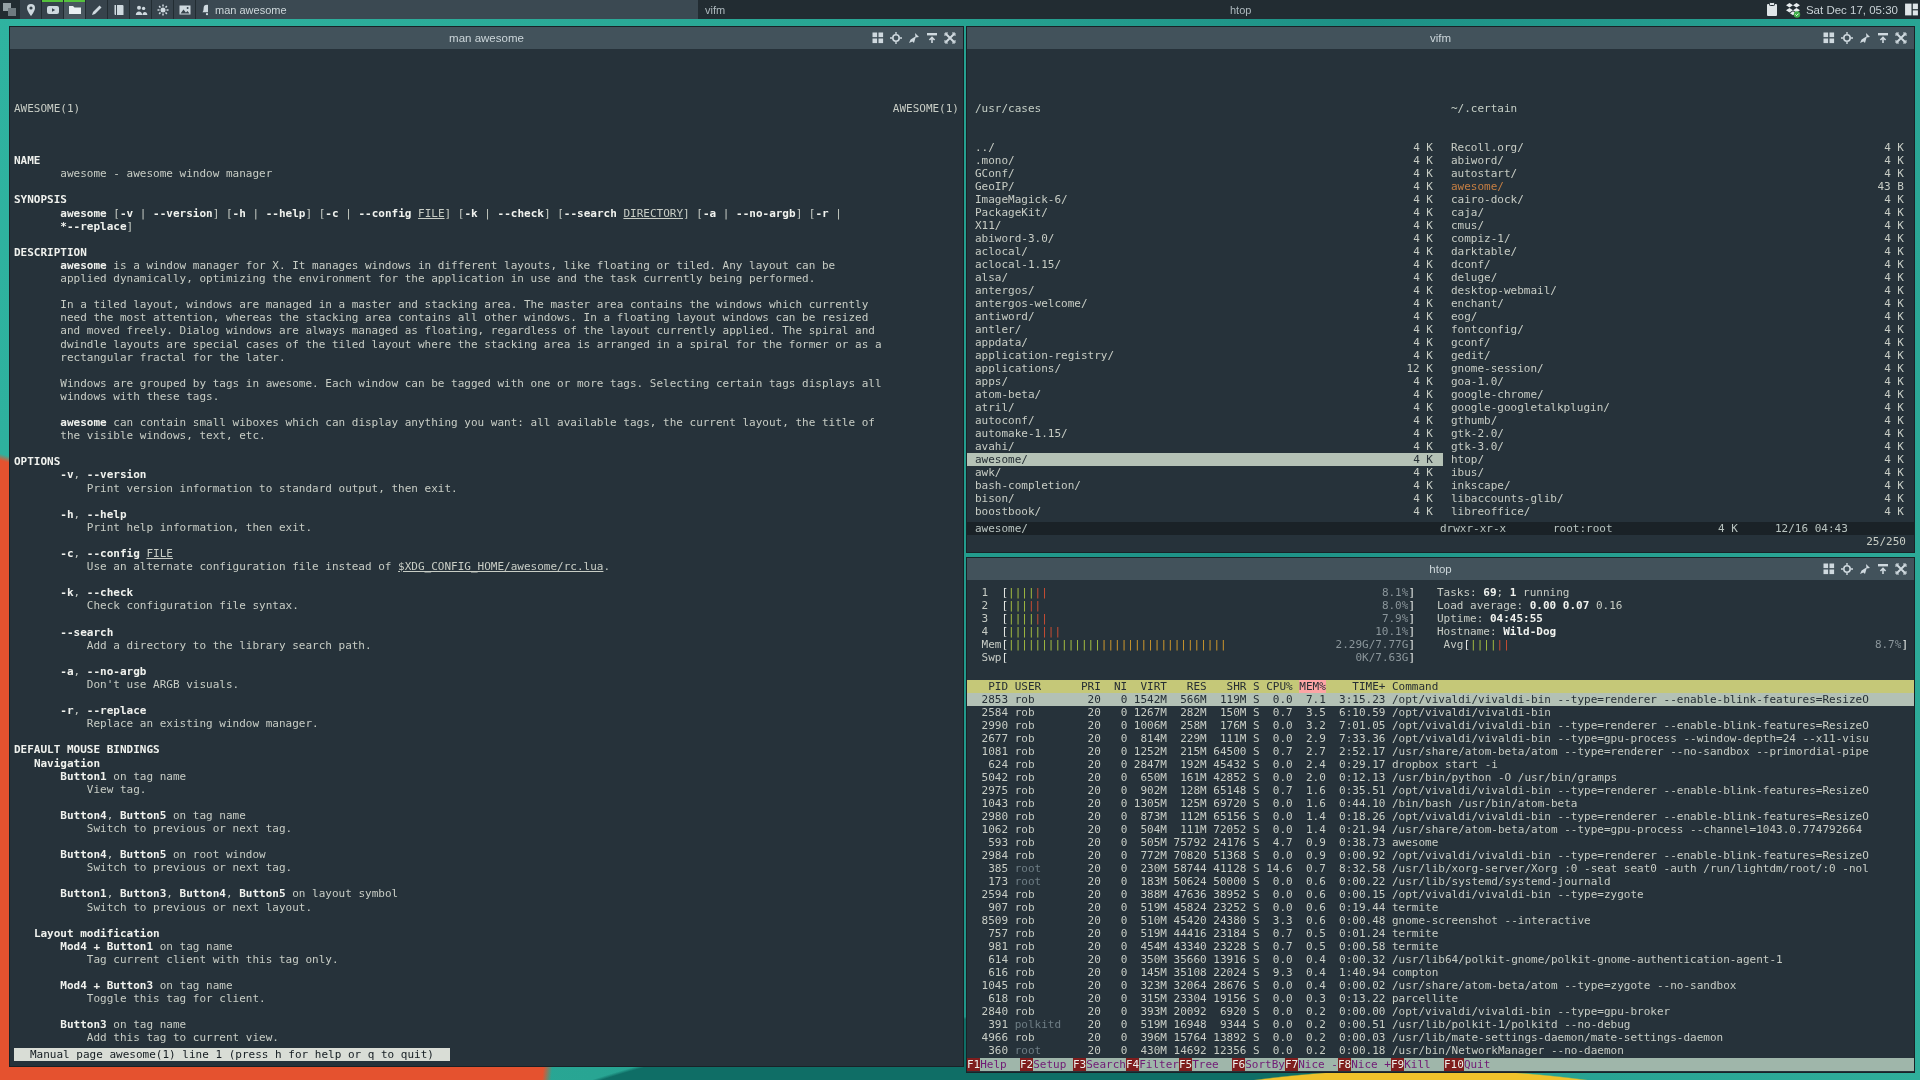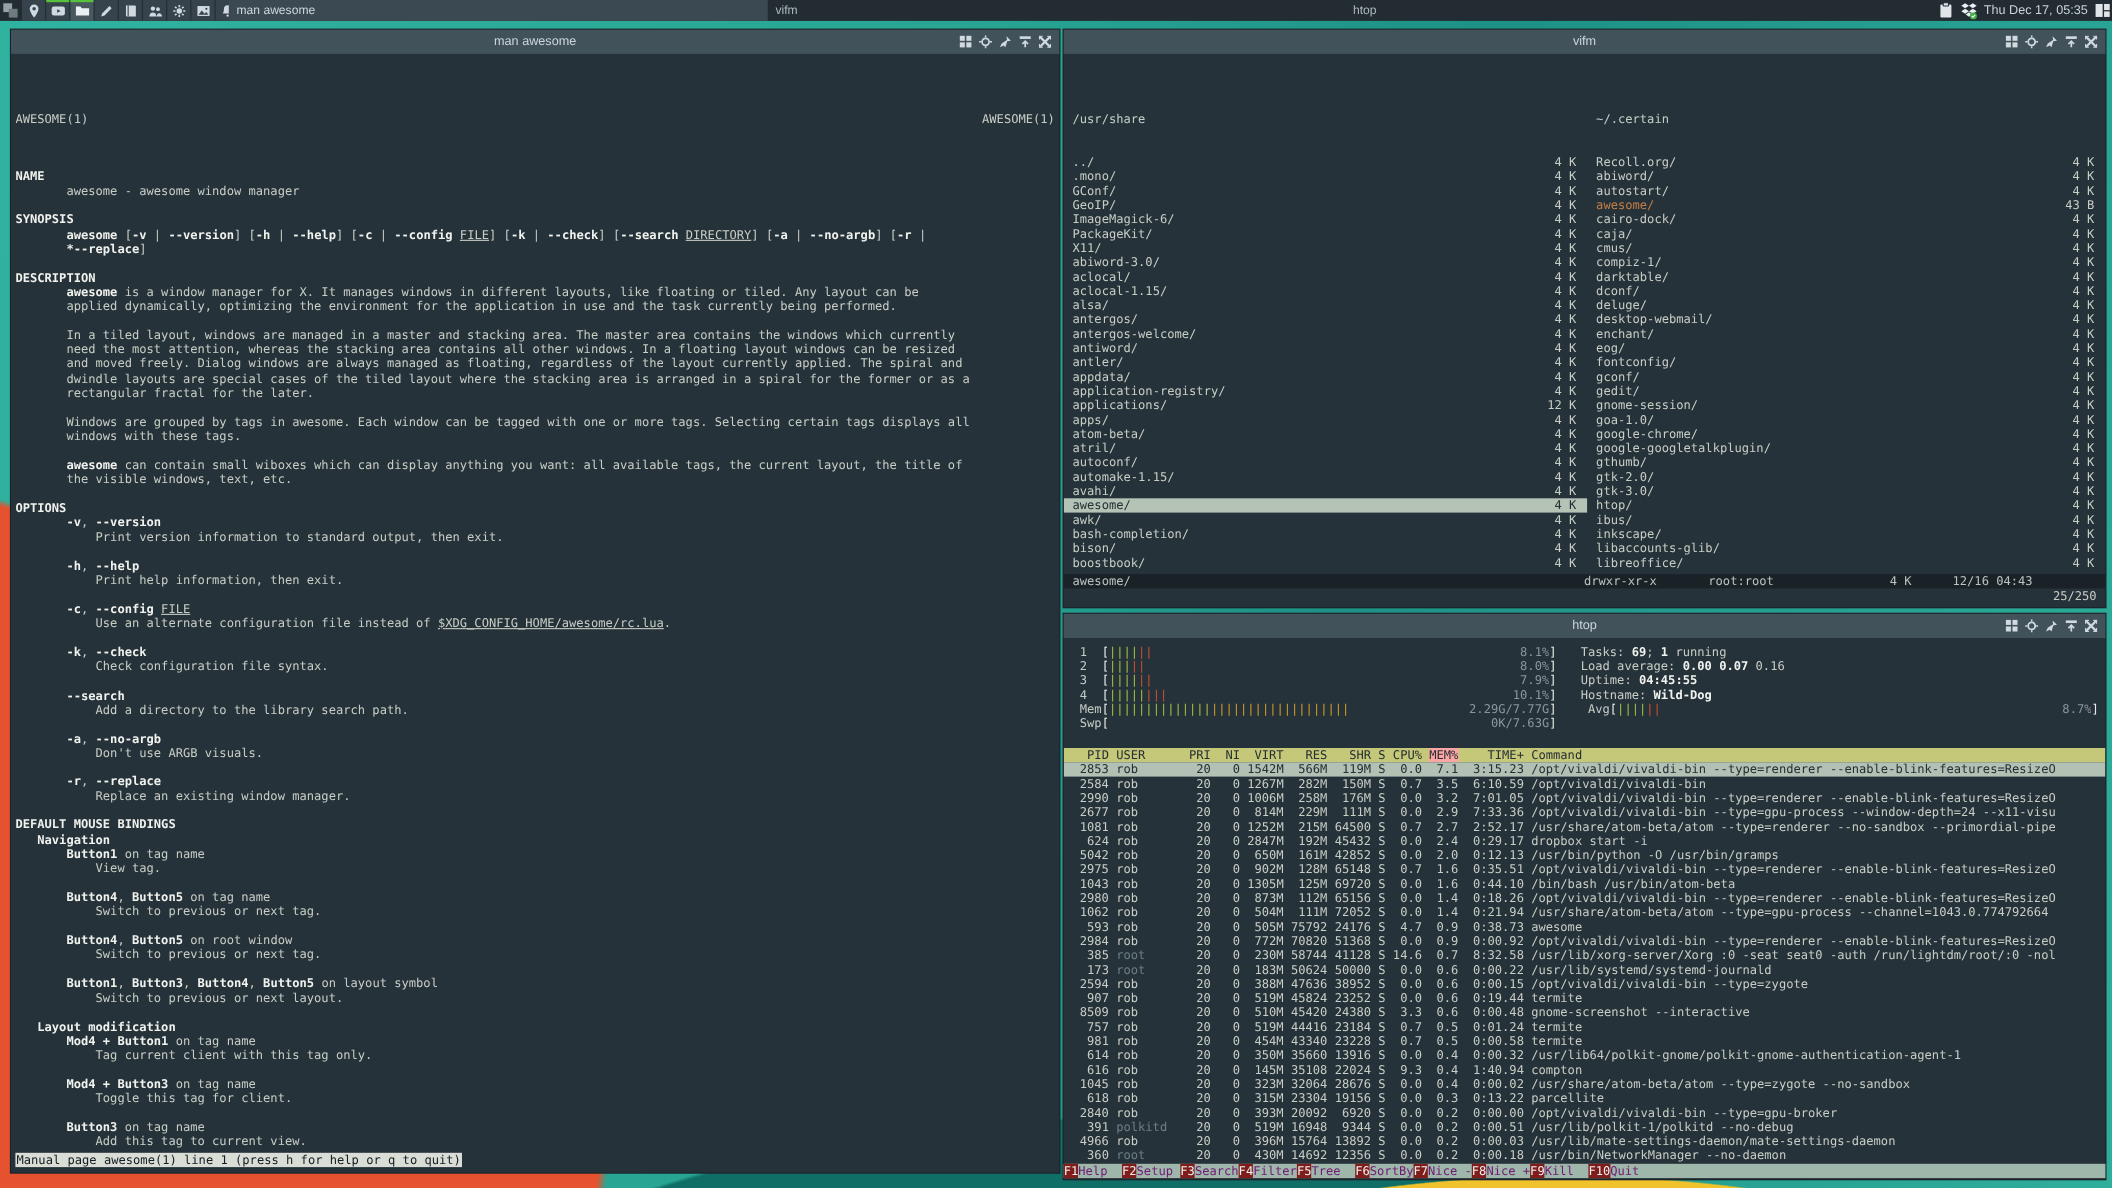--- a/index.html
+++ b/index.html
@@ -34,21 +34,21 @@
   .tbicons svg{display:block}
   .term{font-family:"DejaVu Sans Mono","Liberation Mono",monospace;font-size:11px;color:#c8cdc5;white-space:pre}
   .b{font-weight:bold;color:#f0f2ee}
   .u{text-decoration:underline}
   .dim{color:#6f7e85}
   .orange{color:#c47e43}
   
   #man-lines{position:absolute;left:4px;right:4px;top:49px;bottom:18px;overflow:hidden}
   #man-lines .tline{height:13.1px;line-height:13.1px}
   .man-hdr{display:flex;justify-content:space-between}
-  .man-status{position:absolute;left:4px;bottom:5px;height:13.1px;line-height:13.1px;background:#d9ddd6;color:#141c21;padding:0 1px}
+  .man-status{position:absolute;left:4px;bottom:5px;height:13.1px;line-height:13.1px;background:#d9ddd6;color:#141c21;padding:0 16px}
   
   .pane{position:absolute;top:49px;overflow:hidden}
   .vrow{height:13px;line-height:13px;display:flex;justify-content:space-between;padding:0 10px 0 8px}
   .vrow .nm{overflow:hidden;white-space:pre}
   .vrow.selected{background:#b5c2b6}
   .vrow.selected span{color:#242e34}
   .vpath{height:13px;line-height:13px;padding-left:8px;color:#c5cfc6}
   .vifm-status{position:absolute;left:0;right:0;bottom:17px;height:13px;line-height:13px;background:#1a2227;color:#b9c4c0}
   .vifm-status span{position:absolute;top:0;height:13px;white-space:pre}
   .vifm-pos{position:absolute;right:8px;bottom:4px;height:13px;line-height:13px;color:#c8cdc5}
@@ -156,21 +156,21 @@
           <rect x="4.5" y="0.5" width="5" height="3" rx="0.8" fill="#dfe5e8" stroke="#222c32"></rect>
         </svg>
     </span>
     <span class="trayicon">
       <svg width="16" height="16" viewBox="0 0 16 16" class="icon-svg">
         <path d="M4.5 1L8 3.3 4.5 5.6 1 3.3zM11.5 1L15 3.3 11.5 5.6 8 3.3zM4.5 6L8 8.3 4.5 10.6 1 8.3zM11.5 6L15 8.3 11.5 10.6 8 8.3zM8 9.2l3 2-3 2-3-2z" fill="#e8edef"></path>
         <circle cx="12" cy="12.5" r="3.2" fill="#3fae49"></circle>
           <path d="M10.5 12.5l1.1 1.1 2-2" stroke="#fff" stroke-width="1" fill="none"></path>
       </svg>
     </span>
-    <span class="clock">Thu Dec 17, 05:35</span>
+    <span class="clock">Sat Dec 17, 05:30</span>
     <span class="trayicon">
       <svg width="15" height="15" viewBox="0 0 14 14" class="icon-svg">
           <rect x="1" y="1.5" width="6" height="11" fill="#dfe5e8"></rect>
           <rect x="8.2" y="1.5" width="4.8" height="5.2" fill="#dfe5e8"></rect>
           <rect x="8.2" y="7.8" width="4.8" height="4.7" fill="#dfe5e8"></rect>
         </svg>
     </span>
   </div>
 </div>
 
@@ -235,21 +235,21 @@
           <rect x="1" y="1" width="10" height="2.4" fill="#cfd9df"></rect>
           <path d="M6 11V5.5M3.4 8l2.6-2.6L8.6 8" stroke="#cfd9df" stroke-width="1.6" fill="none"></path>
         </svg>
       <svg width="12" height="12" viewBox="0 0 12 12">
           <path d="M1.5 1.5l9 9M10.5 1.5l-9 9" stroke="#cfd9df" stroke-width="2"></path>
           <path d="M1 4V1h3M8 1h3v3M11 8v3H8M4 11H1V8" stroke="#cfd9df" stroke-width="1" fill="none"></path>
         </svg>
     </span>
   </div>
   <div class="pane term" id="vifm-left" style="left:0;width:476px;bottom:30px">
-    <div class="vpath">/usr/share</div>
+    <div class="vpath">/usr/cases</div>
   <div class="vrow"><span class="nm">../</span><span>4 K</span></div><div class="vrow"><span class="nm">.mono/</span><span>4 K</span></div><div class="vrow"><span class="nm">GConf/</span><span>4 K</span></div><div class="vrow"><span class="nm">GeoIP/</span><span>4 K</span></div><div class="vrow"><span class="nm">ImageMagick-6/</span><span>4 K</span></div><div class="vrow"><span class="nm">PackageKit/</span><span>4 K</span></div><div class="vrow"><span class="nm">X11/</span><span>4 K</span></div><div class="vrow"><span class="nm">abiword-3.0/</span><span>4 K</span></div><div class="vrow"><span class="nm">aclocal/</span><span>4 K</span></div><div class="vrow"><span class="nm">aclocal-1.15/</span><span>4 K</span></div><div class="vrow"><span class="nm">alsa/</span><span>4 K</span></div><div class="vrow"><span class="nm">antergos/</span><span>4 K</span></div><div class="vrow"><span class="nm">antergos-welcome/</span><span>4 K</span></div><div class="vrow"><span class="nm">antiword/</span><span>4 K</span></div><div class="vrow"><span class="nm">antler/</span><span>4 K</span></div><div class="vrow"><span class="nm">appdata/</span><span>4 K</span></div><div class="vrow"><span class="nm">application-registry/</span><span>4 K</span></div><div class="vrow"><span class="nm">applications/</span><span>12 K</span></div><div class="vrow"><span class="nm">apps/</span><span>4 K</span></div><div class="vrow"><span class="nm">atom-beta/</span><span>4 K</span></div><div class="vrow"><span class="nm">atril/</span><span>4 K</span></div><div class="vrow"><span class="nm">autoconf/</span><span>4 K</span></div><div class="vrow"><span class="nm">automake-1.15/</span><span>4 K</span></div><div class="vrow"><span class="nm">avahi/</span><span>4 K</span></div><div class="vrow selected"><span class="nm">awesome/</span><span>4 K</span></div><div class="vrow"><span class="nm">awk/</span><span>4 K</span></div><div class="vrow"><span class="nm">bash-completion/</span><span>4 K</span></div><div class="vrow"><span class="nm">bison/</span><span>4 K</span></div><div class="vrow"><span class="nm">boostbook/</span><span>4 K</span></div></div>
   <div class="pane term" id="vifm-right" style="left:476px;right:0;bottom:30px">
     <div class="vpath">~/.certain</div>
   <div class="vrow"><span class="nm">Recoll.org/</span><span>4 K</span></div><div class="vrow"><span class="nm">abiword/</span><span>4 K</span></div><div class="vrow"><span class="nm">autostart/</span><span>4 K</span></div><div class="vrow"><span class="nm orange">awesome/</span><span>43 B</span></div><div class="vrow"><span class="nm">cairo-dock/</span><span>4 K</span></div><div class="vrow"><span class="nm">caja/</span><span>4 K</span></div><div class="vrow"><span class="nm">cmus/</span><span>4 K</span></div><div class="vrow"><span class="nm">compiz-1/</span><span>4 K</span></div><div class="vrow"><span class="nm">darktable/</span><span>4 K</span></div><div class="vrow"><span class="nm">dconf/</span><span>4 K</span></div><div class="vrow"><span class="nm">deluge/</span><span>4 K</span></div><div class="vrow"><span class="nm">desktop-webmail/</span><span>4 K</span></div><div class="vrow"><span class="nm">enchant/</span><span>4 K</span></div><div class="vrow"><span class="nm">eog/</span><span>4 K</span></div><div class="vrow"><span class="nm">fontconfig/</span><span>4 K</span></div><div class="vrow"><span class="nm">gconf/</span><span>4 K</span></div><div class="vrow"><span class="nm">gedit/</span><span>4 K</span></div><div class="vrow"><span class="nm">gnome-session/</span><span>4 K</span></div><div class="vrow"><span class="nm">goa-1.0/</span><span>4 K</span></div><div class="vrow"><span class="nm">google-chrome/</span><span>4 K</span></div><div class="vrow"><span class="nm">google-googletalkplugin/</span><span>4 K</span></div><div class="vrow"><span class="nm">gthumb/</span><span>4 K</span></div><div class="vrow"><span class="nm">gtk-2.0/</span><span>4 K</span></div><div class="vrow"><span class="nm">gtk-3.0/</span><span>4 K</span></div><div class="vrow"><span class="nm">htop/</span><span>4 K</span></div><div class="vrow"><span class="nm">ibus/</span><span>4 K</span></div><div class="vrow"><span class="nm">inkscape/</span><span>4 K</span></div><div class="vrow"><span class="nm">libaccounts-glib/</span><span>4 K</span></div><div class="vrow"><span class="nm">libreoffice/</span><span>4 K</span></div></div>
   <div class="vifm-status term">
     <span style="left:8px">awesome/</span>
     <span style="left:473px">drwxr-xr-x</span>
     <span style="left:586px">root:root</span>
     <span style="left:751px">4 K</span>
     <span style="left:808px">12/16 04:43</span>

